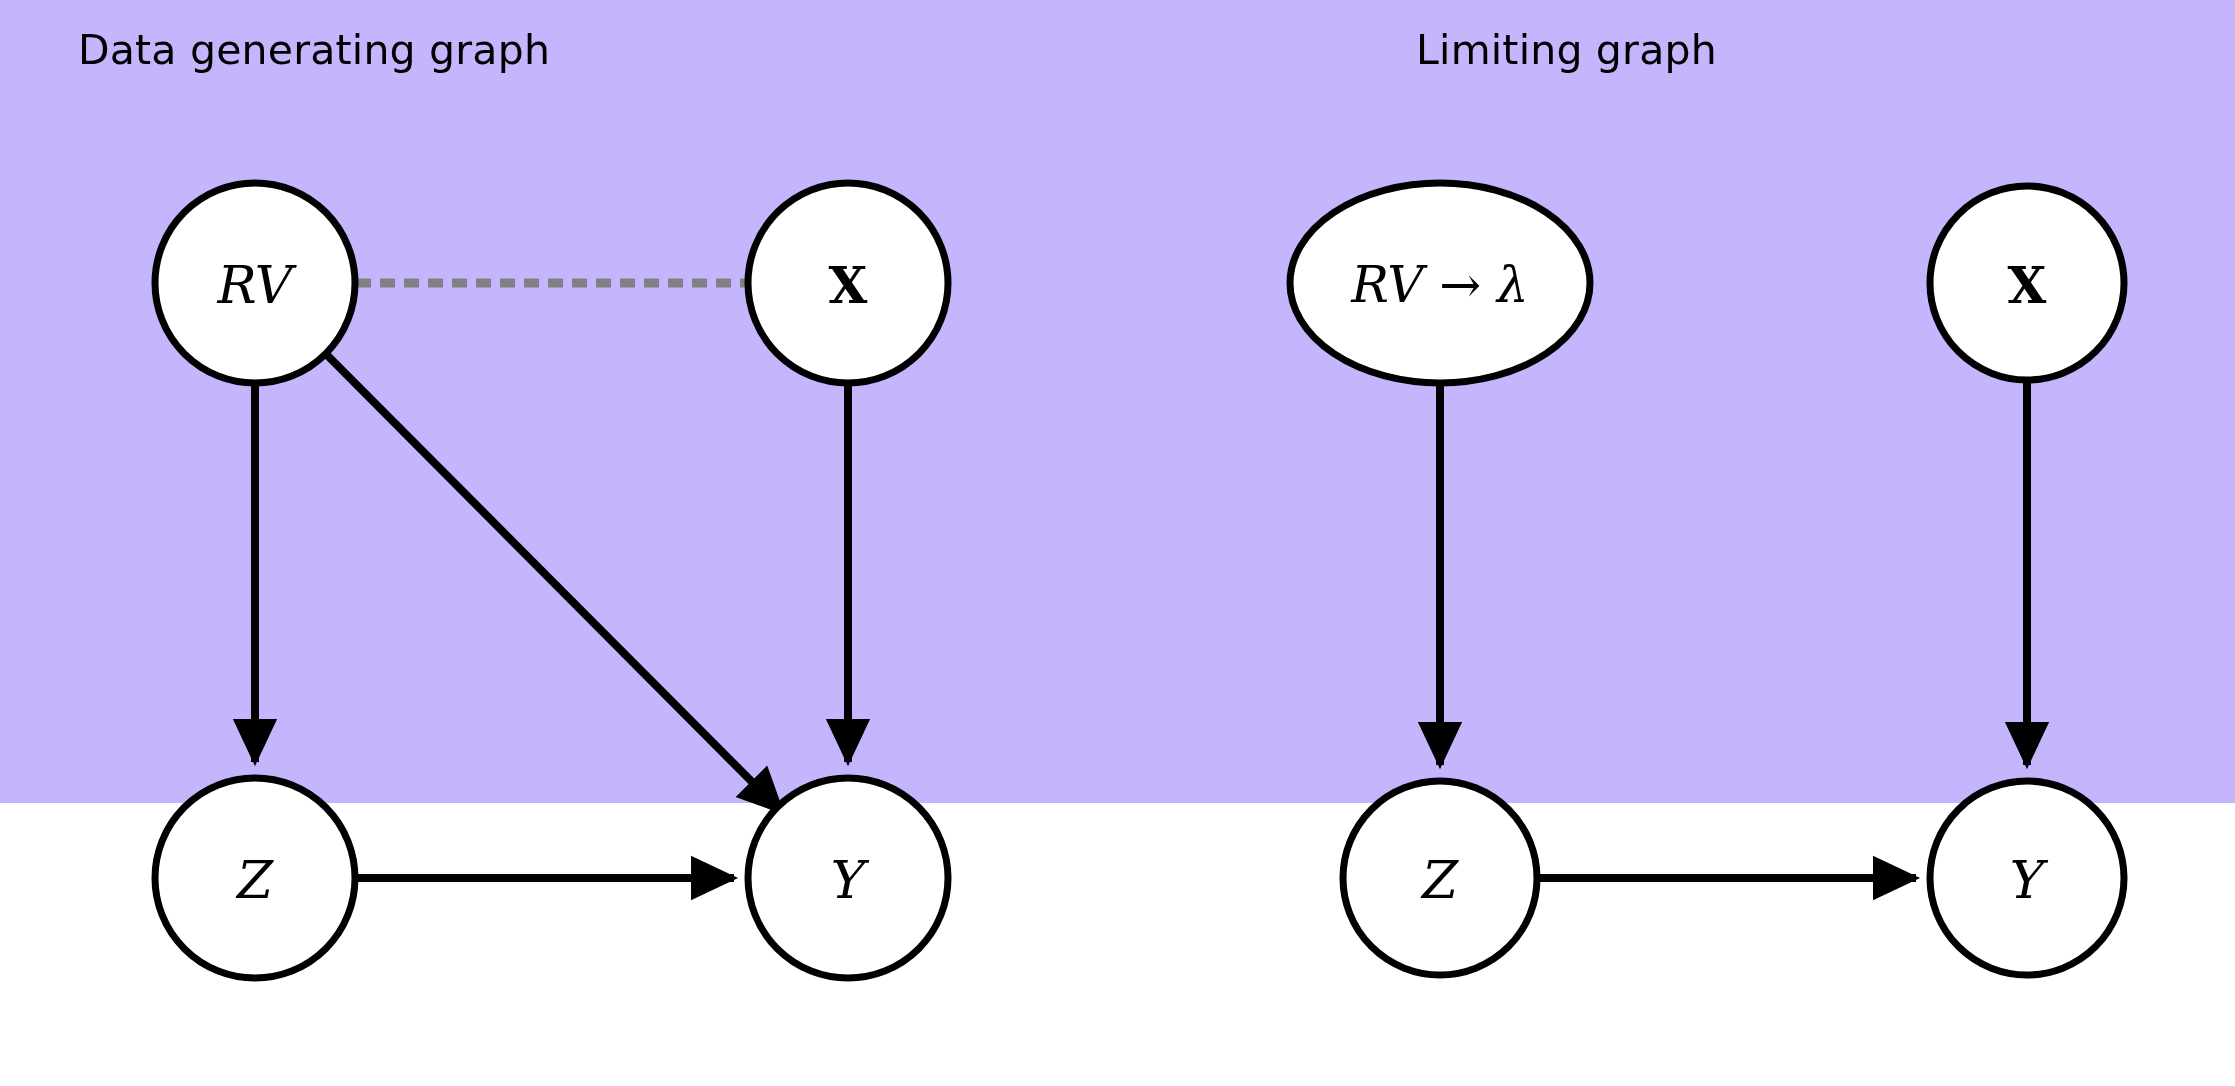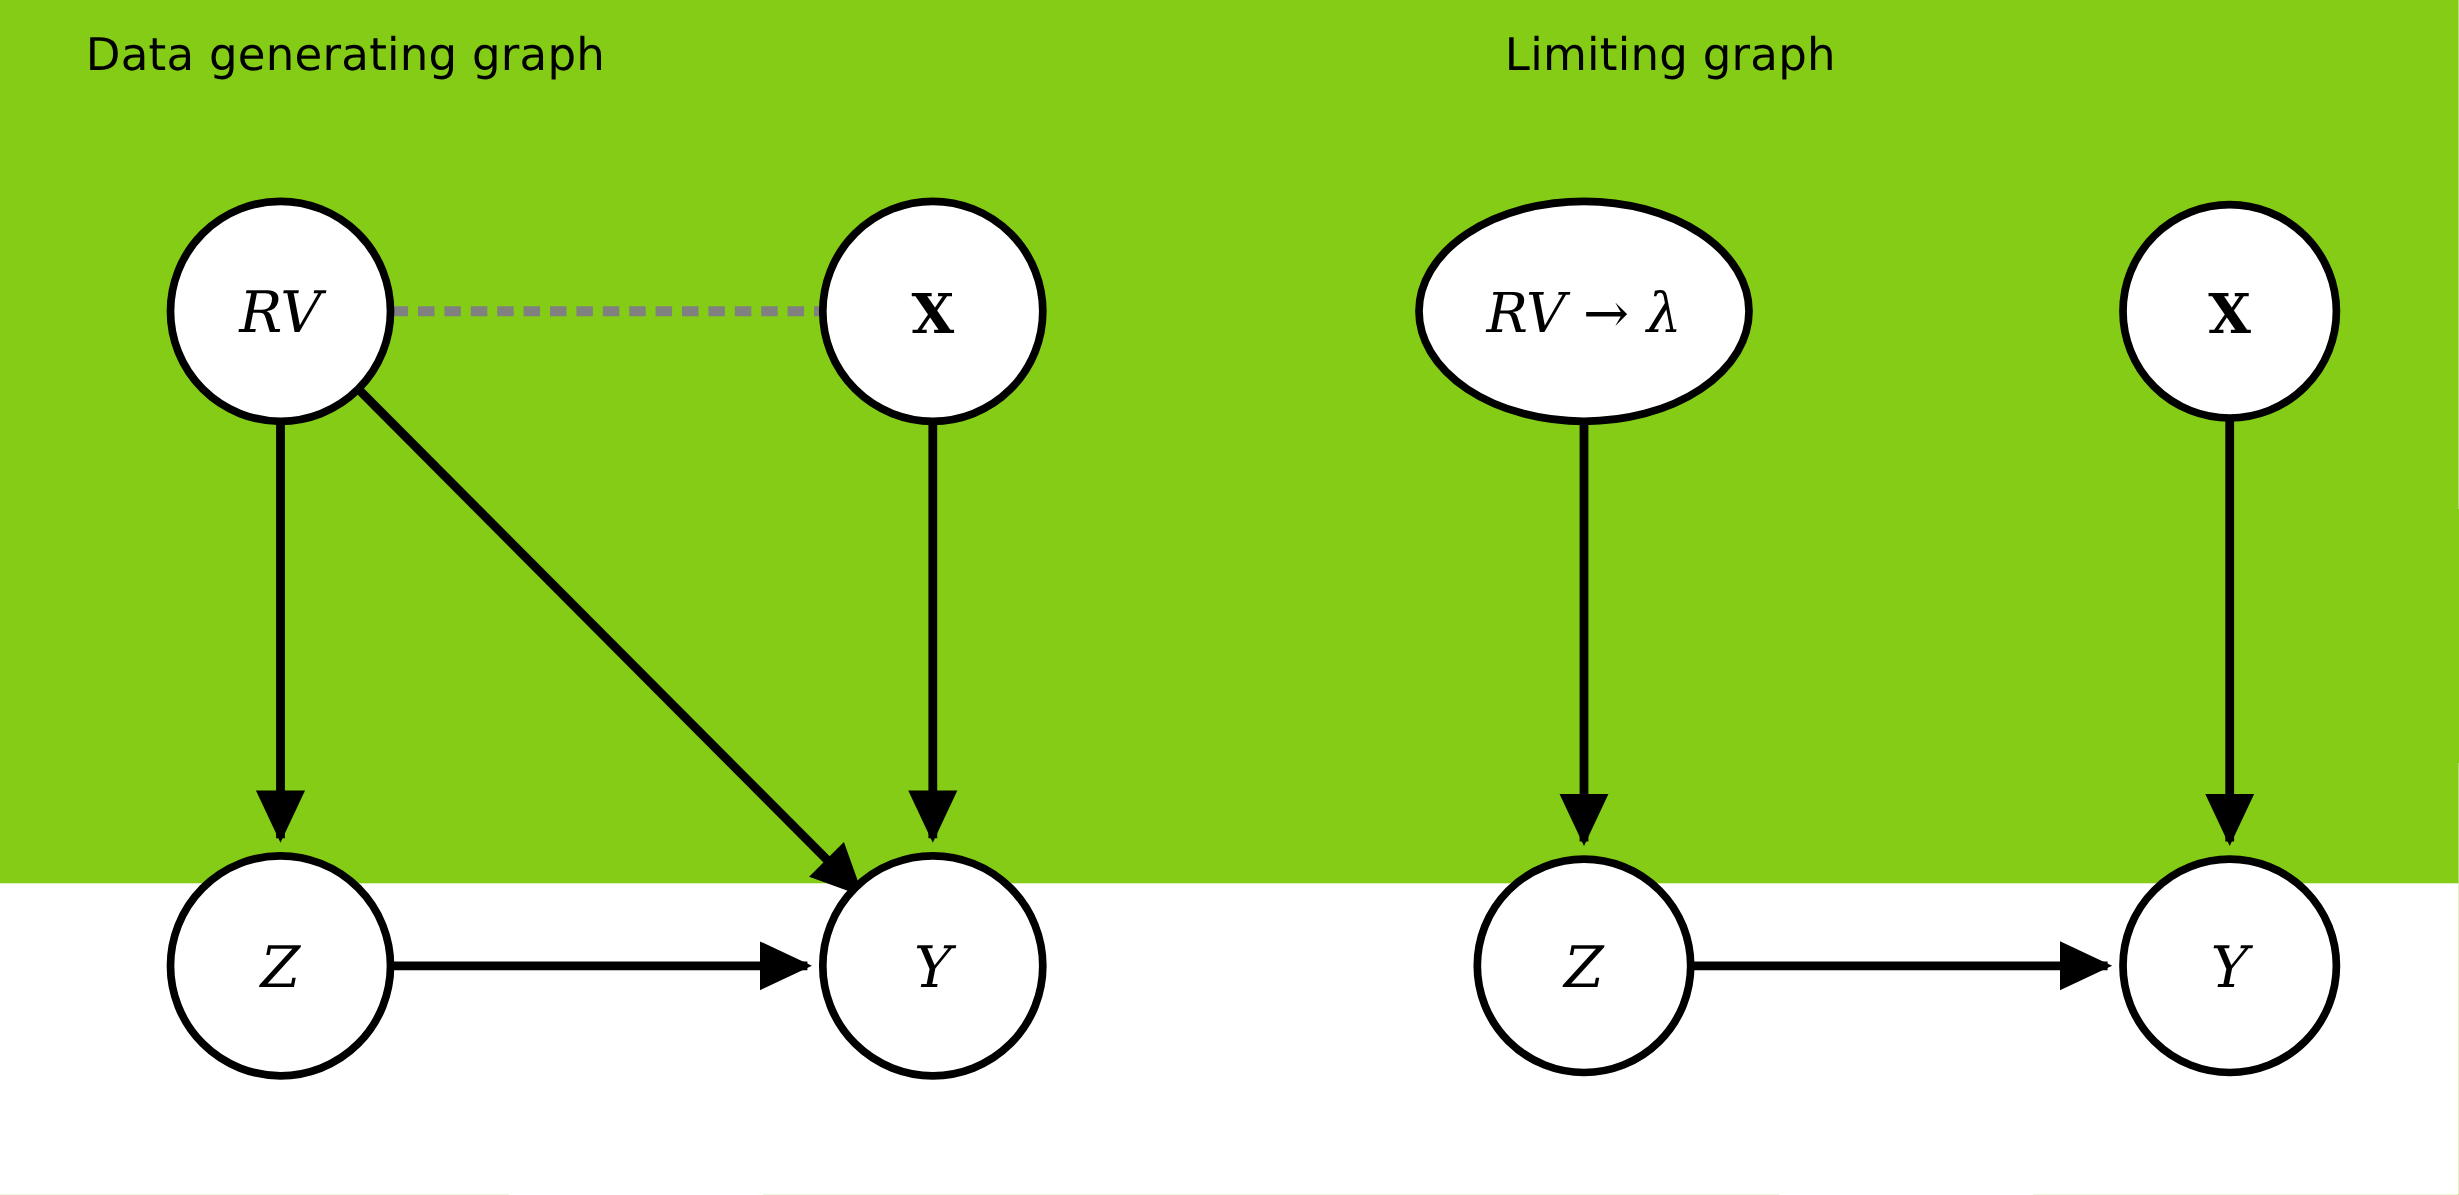--- a/index.html
+++ b/index.html
@@ -11,33 +11,33 @@
   body {
     width: 2235px;
     height: 1086px;
     overflow: hidden;
     font-family: "DejaVu Sans", sans-serif;
   }
   #figure {
     position: relative;
     width: 2235px;
     height: 803px;
-    background: #84cc16;
+    background: #c4b5fd;
   }
   .panel-title {
     position: absolute;
     font-family: "DejaVu Sans", sans-serif;
     font-size: 41px;
     font-weight: 400;
     color: #000000;
     white-space: nowrap;
     letter-spacing: 0.2px;
   }
   #title-left  { left: 78px;   top: 26px; }
-  #title-right { left: 1368px; top: 26px; }
+  #title-right { left: 1416px; top: 26px; }
 
   svg.graph-layer {
     position: absolute;
     left: 0;
     top: 0;
     width: 2235px;
     height: 1086px;
   }
   .node-label {
     font-family: "DejaVu Serif", serif;

